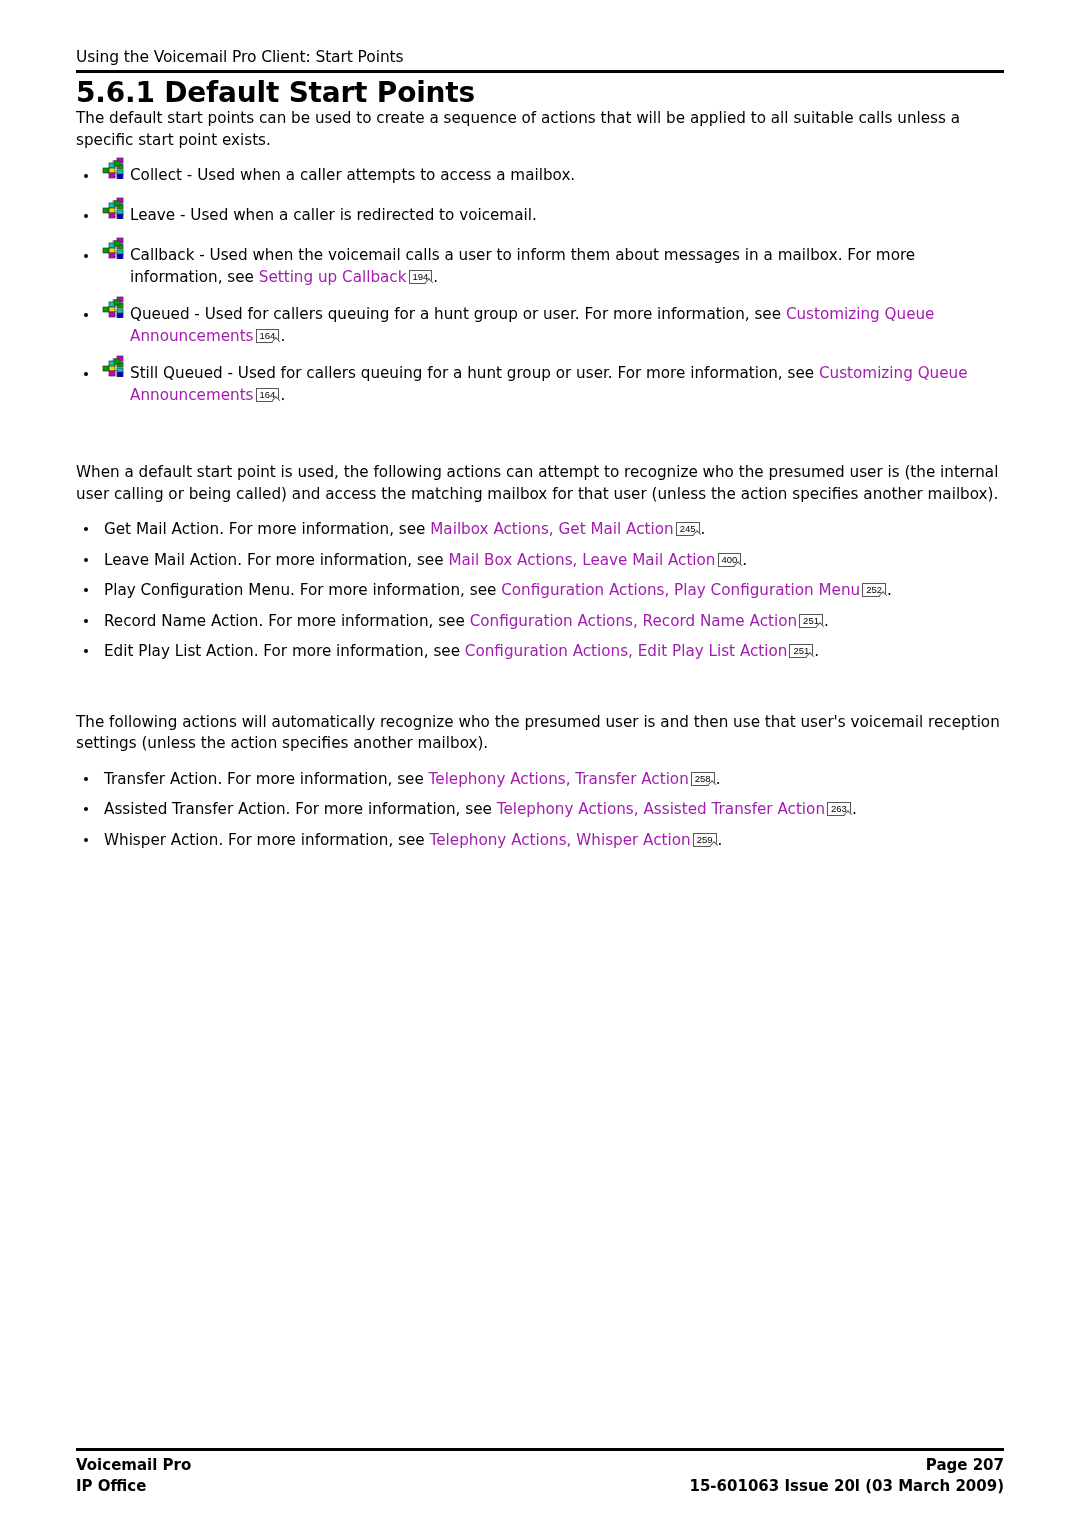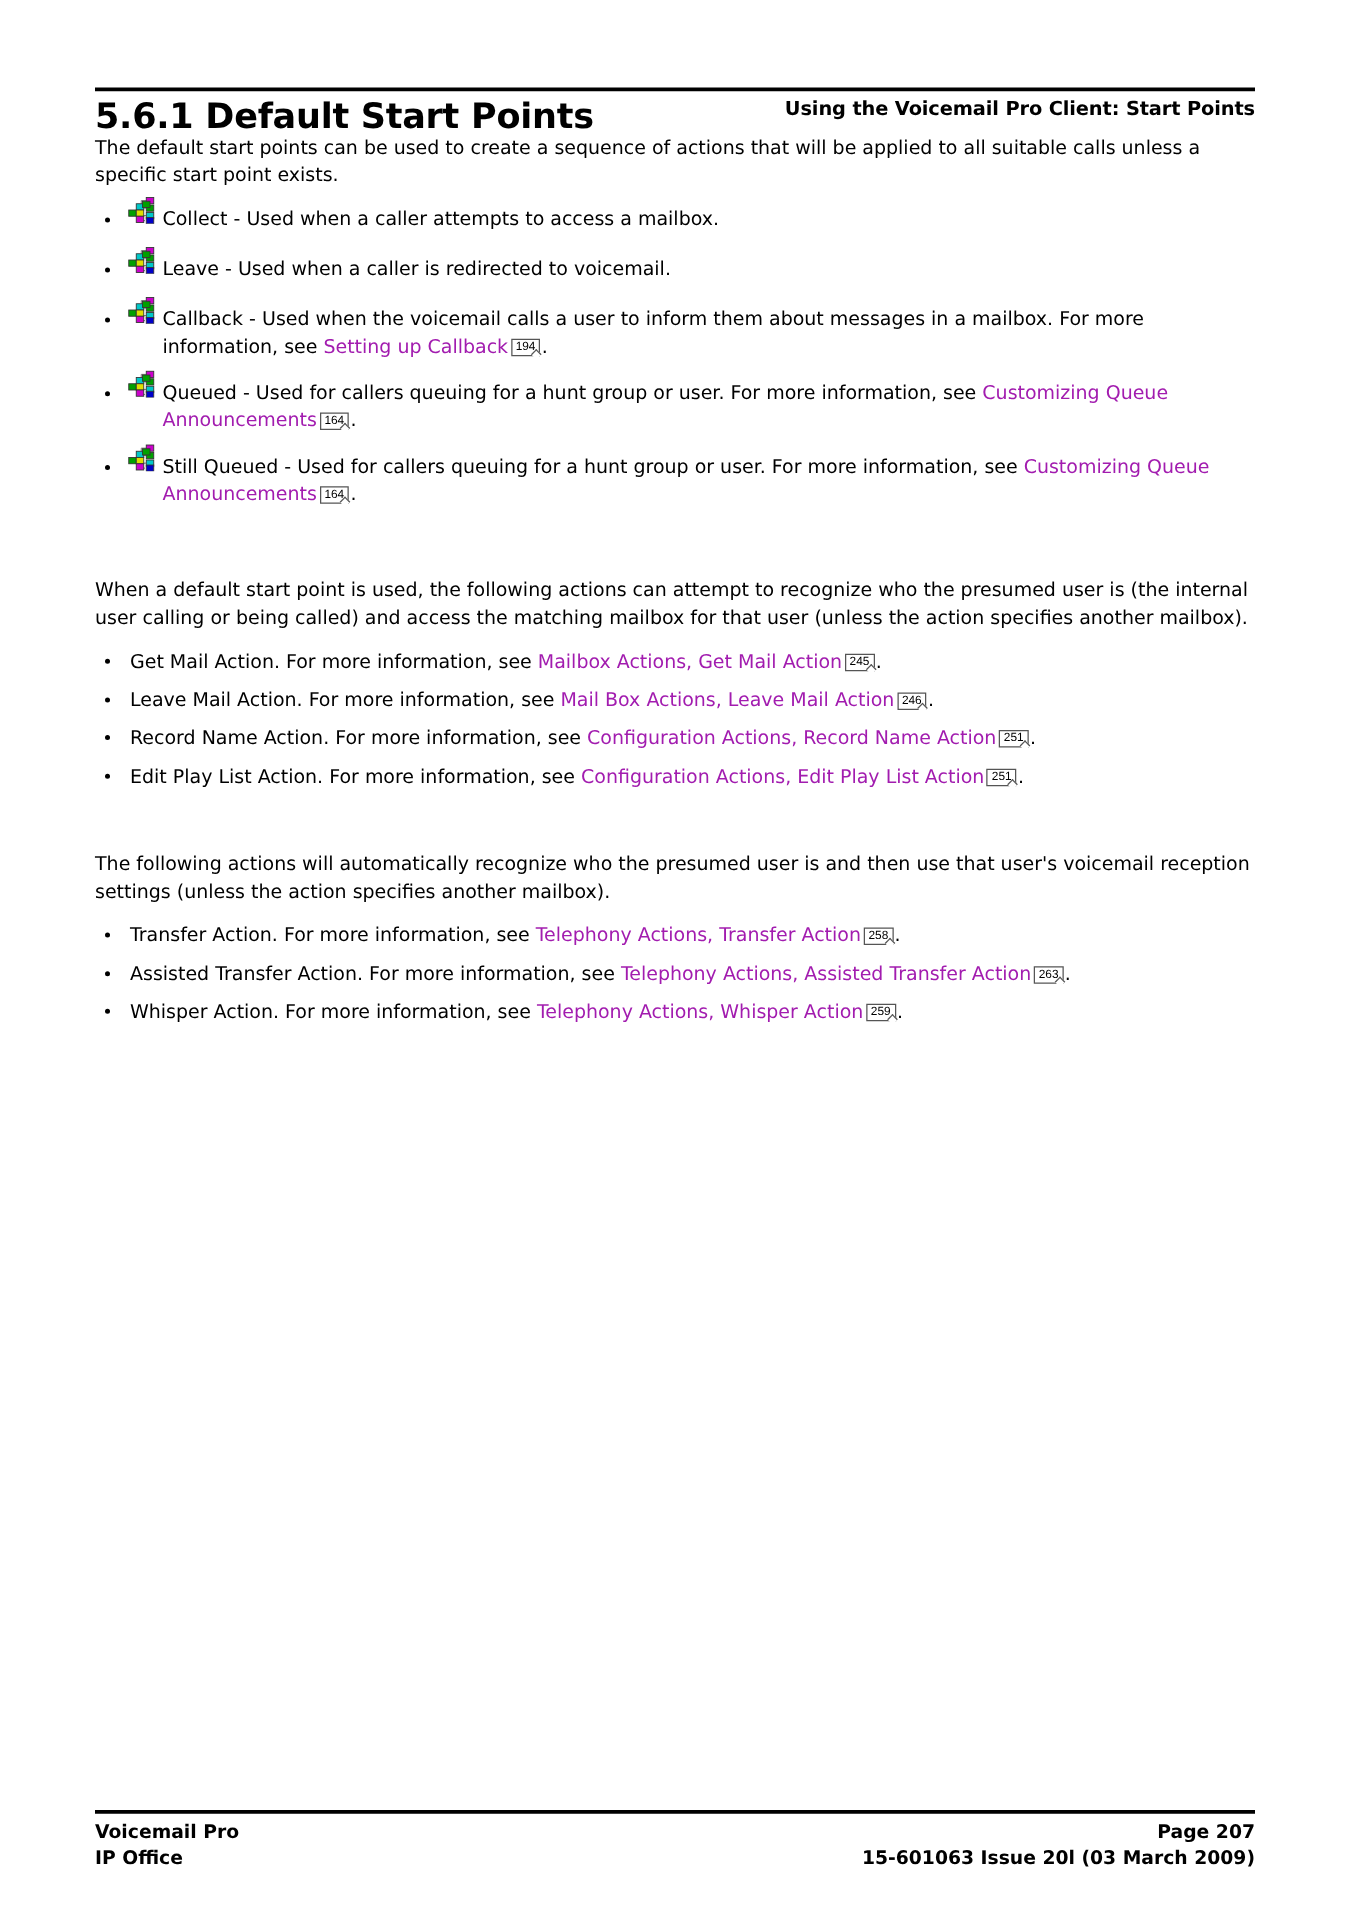--- a/index.html
+++ b/index.html
@@ -21,26 +21,25 @@
     width: 1080px;
     height: 1528px;
   }
 
   
   .header-title {
     position: absolute;
     left: 76px;
     top: 48px;
     width: 928px;
-    text-align: right;
-    font-weight: bold;
+    text-align: left;
+    font-weight: normal;
     font-size: 15.5px;
     letter-spacing: -0.1px;
     color: #000;
-    margin-top: 30px;
   }
   .header-rule {
     position: absolute;
     left: 76px;
     top: 70px;
     width: 928px;
     height: 3px;
     background: #000;
   }
 
@@ -294,21 +293,25 @@
 
     <div class="spacer-sm"></div>
 
     <ul class="blist tight" id="recognize-list">
     <li>
       <span class="bullet-dot"></span>
       <b>Get Mail Action</b><span>. For more information, see </span><a class="xref">Mailbox Actions, Get Mail Action</a><span class="pgref">245</span><span>.</span>
     </li>
     <li>
       <span class="bullet-dot"></span>
-      <b>Leave Mail Action</b><span>. For more information, see </span><a class="xref">Mail Box Actions, Leave Mail Action</a><span class="pgref">246</span><span>.</span>
+      <b>Leave Mail Action</b><span>. For more information, see </span><a class="xref">Mail Box Actions, Leave Mail Action</a><span class="pgref">400</span><span>.</span>
+    </li>
+    <li>
+      <span class="bullet-dot"></span>
+      <b>Play Configuration Menu</b><span>. For more information, see </span><a class="xref">Configuration Actions, Play Configuration Menu</a><span class="pgref">252</span><span>.</span>
     </li>
     <li>
       <span class="bullet-dot"></span>
       <b>Record Name Action</b><span>. For more information, see </span><a class="xref">Configuration Actions, Record Name Action</a><span class="pgref">251</span><span>.</span>
     </li>
     <li>
       <span class="bullet-dot"></span>
       <b>Edit Play List Action</b><span>. For more information, see </span><a class="xref">Configuration Actions, Edit Play List Action</a><span class="pgref">251</span><span>.</span>
     </li>
       </ul>

